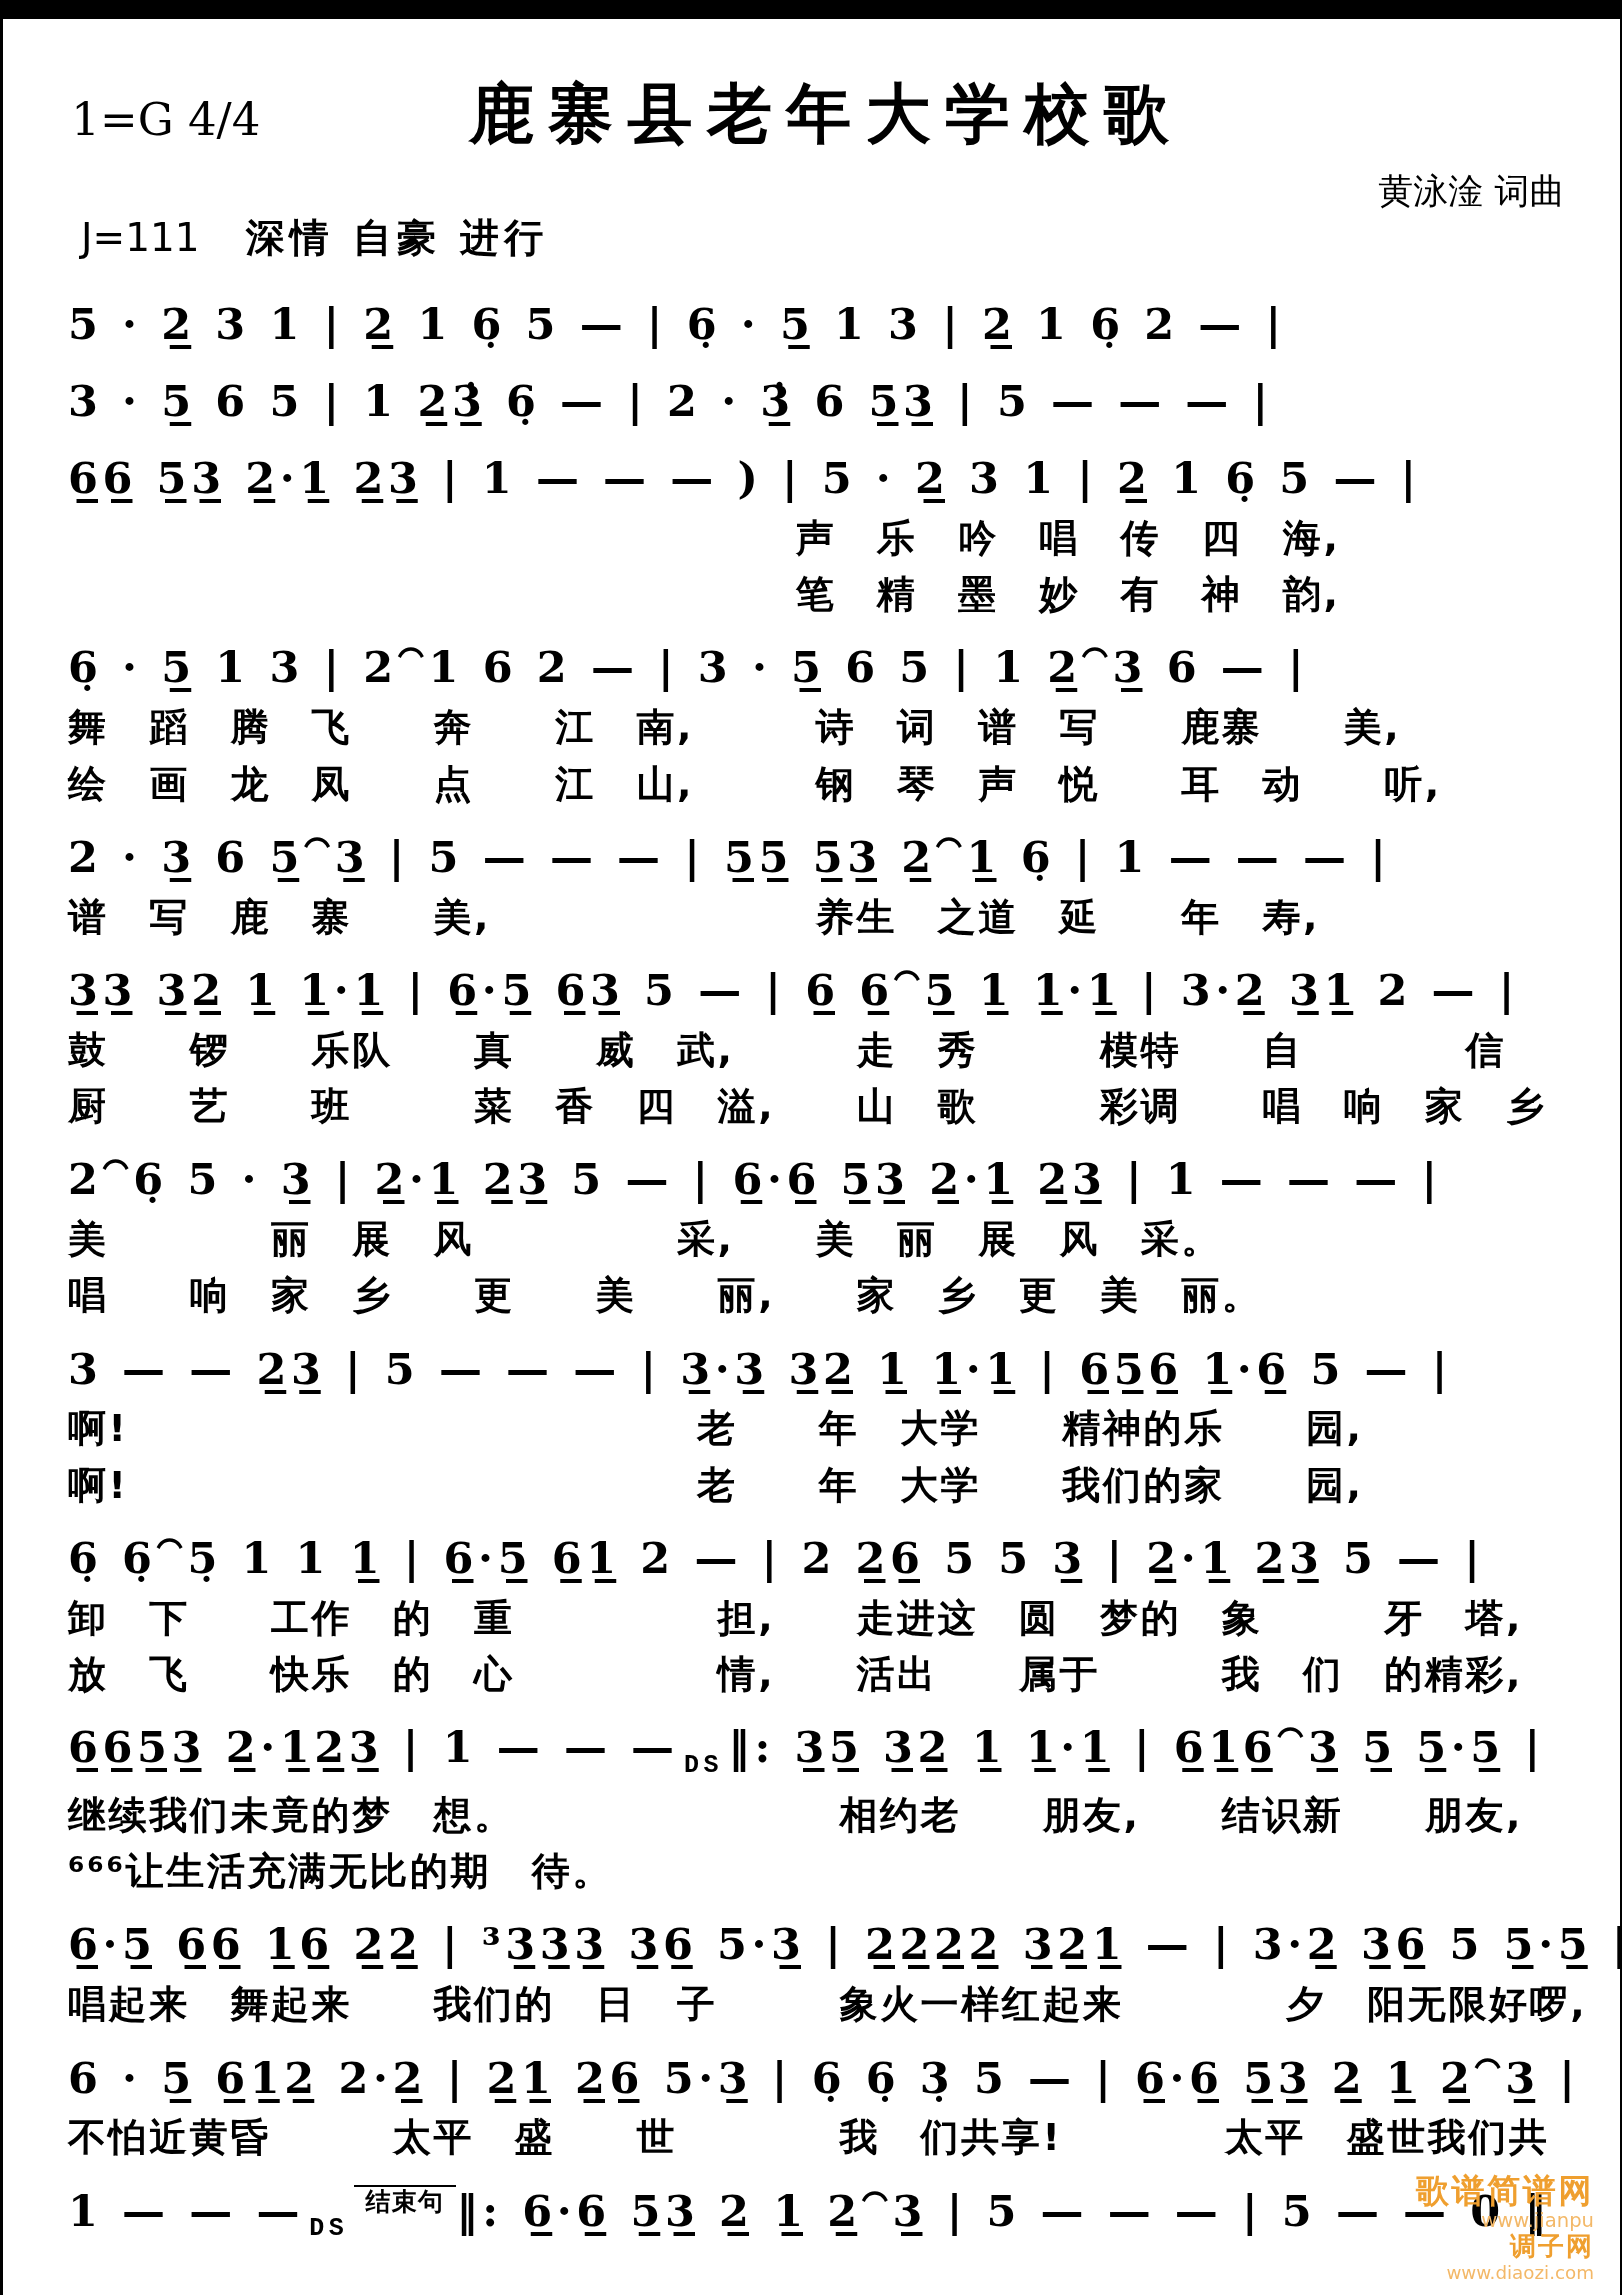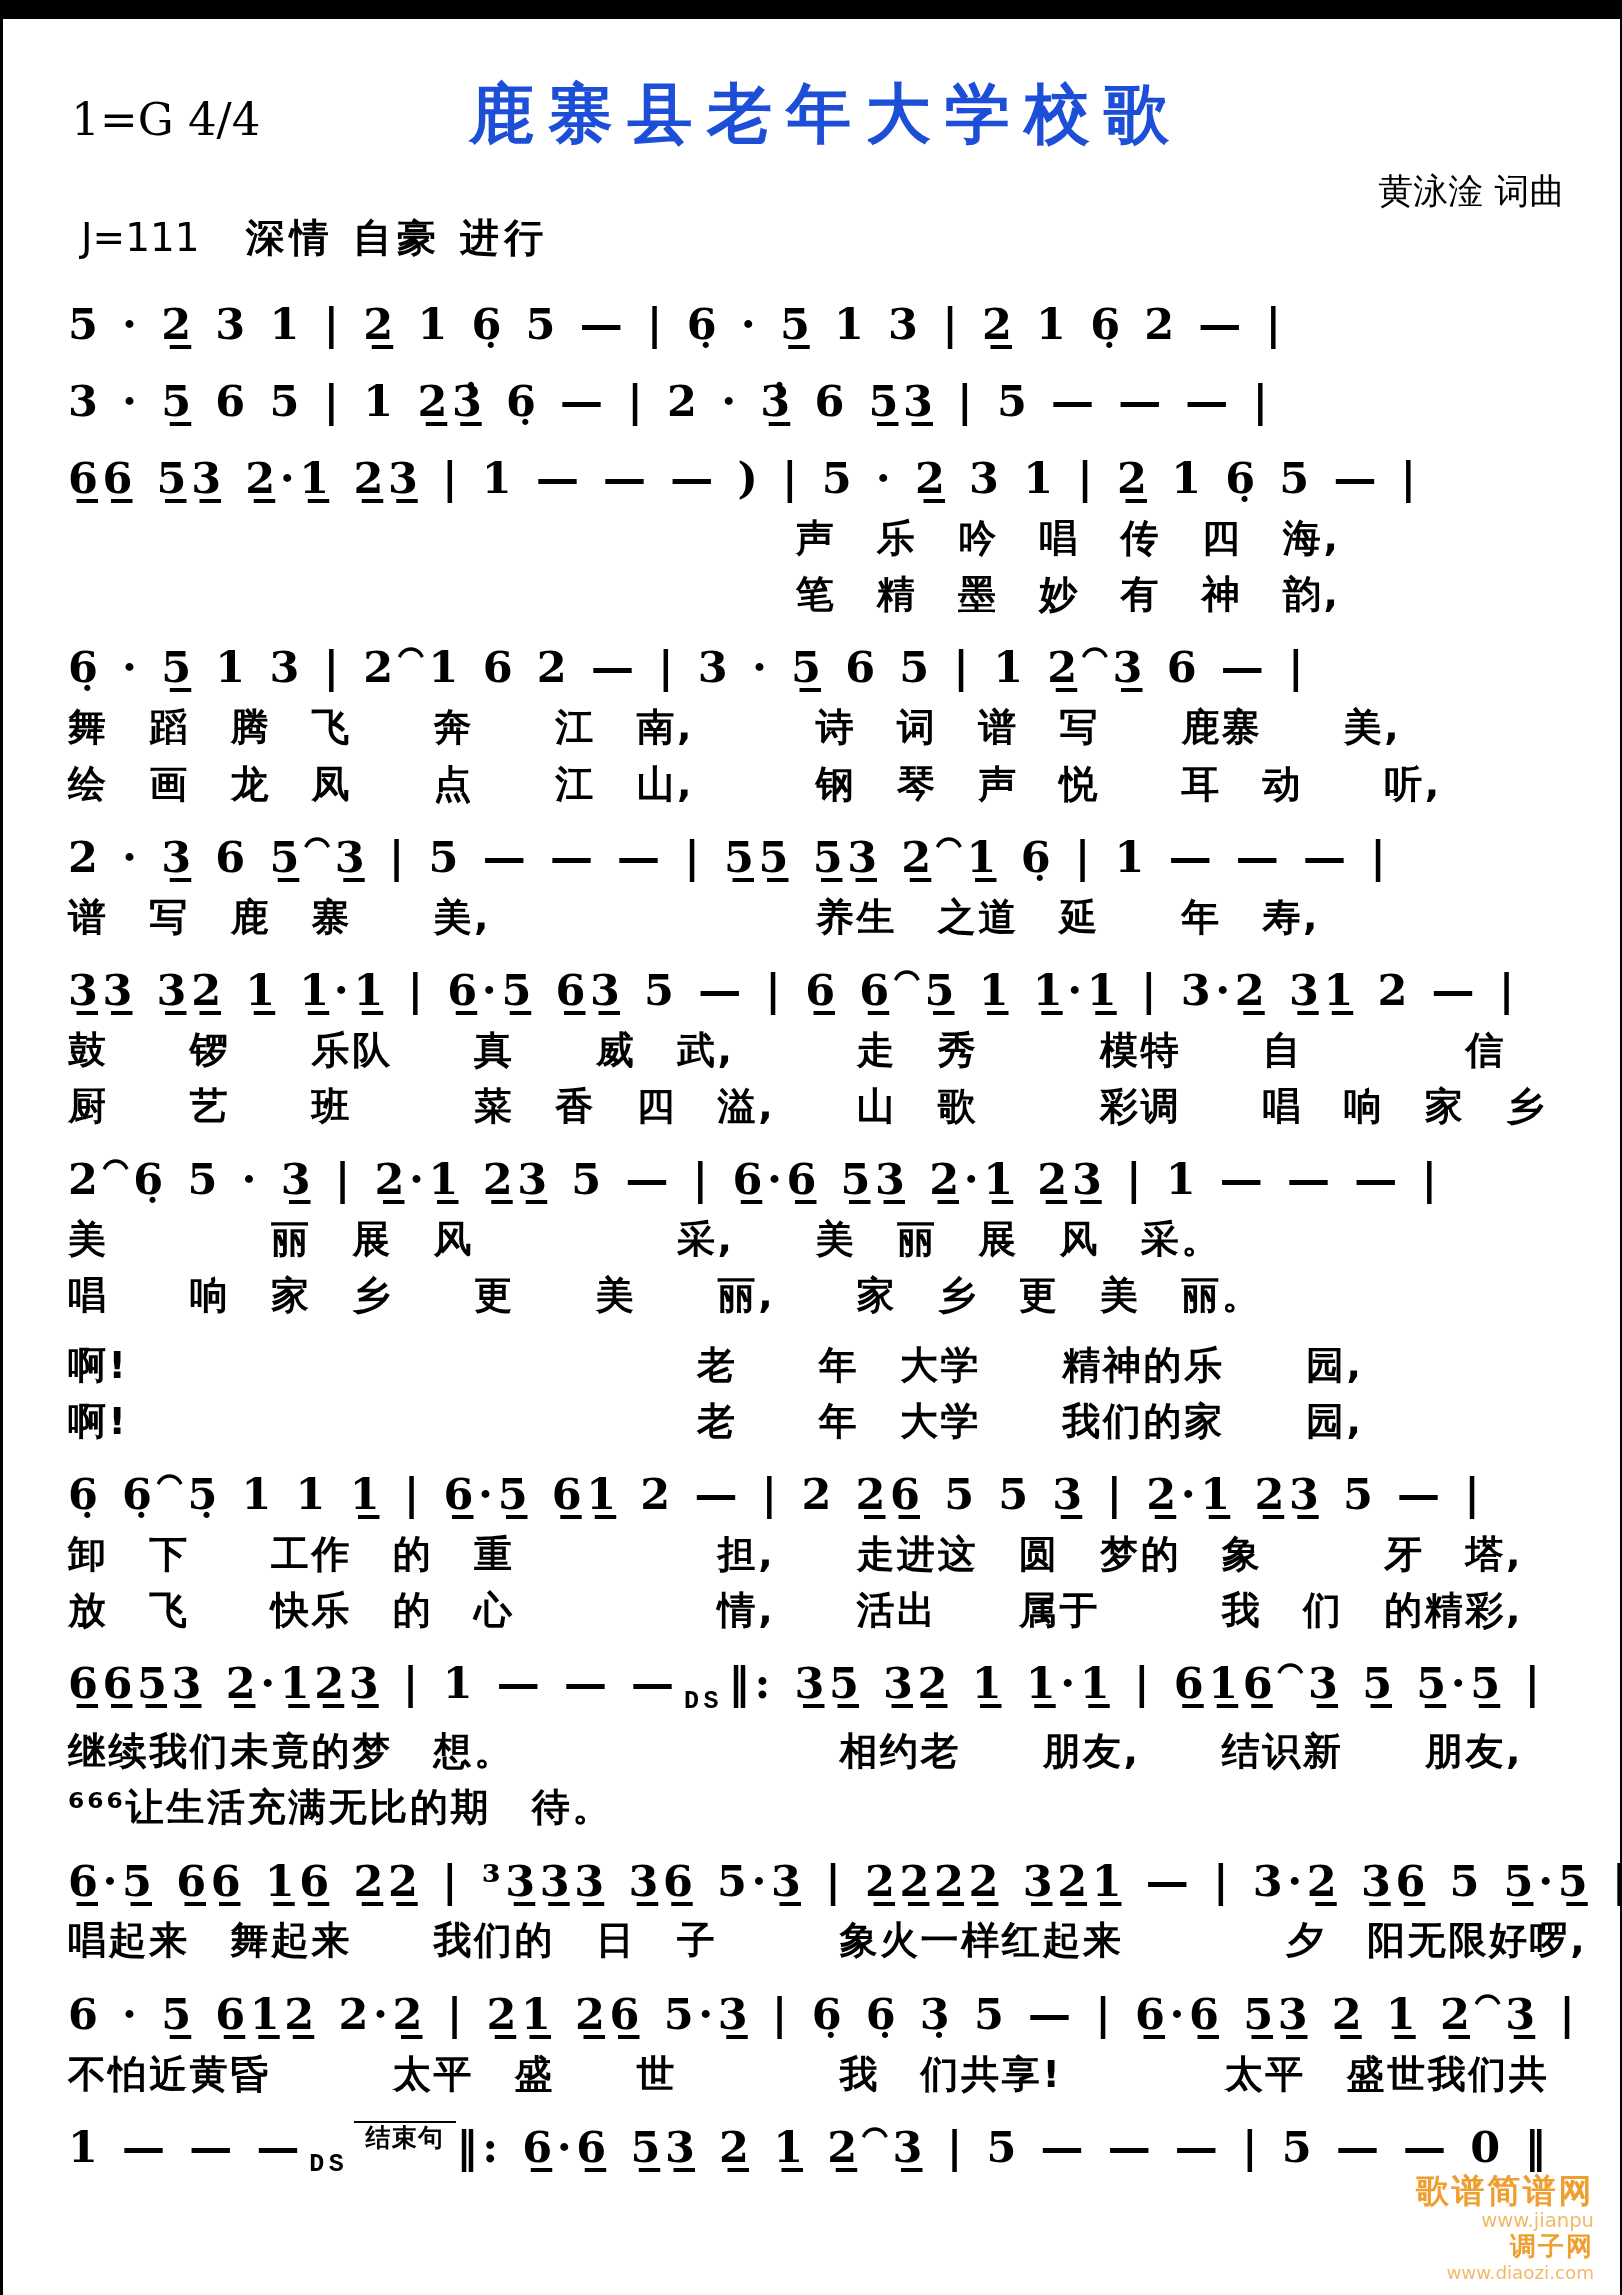--- a/index.html
+++ b/index.html
@@ -6,21 +6,21 @@
   body { width:1622px; font-family:"DejaVu Sans", sans-serif; color:#000; }
   .topbar { width:1622px; height:17px; background:#000; }
   .page {
     position:relative; width:1622px; height:2278px; box-sizing:border-box;
     border-left:3.3px solid #000; border-top:2.6px solid #000; border-right:2px solid #000;
     background:#fff; padding:39px 36px 19.6px 65px; overflow:hidden;
   }
   .header { position:relative; height:203px; }
   .key-sig { position:absolute; left:3.3px; top:23px; font-size:45px; font-family:"DejaVu Serif", serif; }
   .sheet-title {
-    text-align:center; margin-top:11.8px; color:#1d4ed8; font-weight:bold;
+    text-align:center; margin-top:11.8px; color:#000000; font-weight:bold;
     font-size:65px; letter-spacing:14.4px; font-family:Liberation Sans, sans-serif;
   }
   .composer { position:absolute; right:19.6px; top:98px; font-size:35px; }
   .tempo-row { position:absolute; left:13px; top:141px; font-size:39px; }
   .expression { font-weight:bold; margin-left:46px; letter-spacing:5.2px; }
   .system { margin-top:27.5px; }
   .notation {
     font-family:"DejaVu Serif", serif; font-size:43px; font-weight:bold;
     letter-spacing:4.6px; white-space:pre; line-height:1.15;
   }
@@ -85,20 +85,21 @@
     <div class="lyric">厨　　艺　　班　　　菜　香　四　溢,　　山　歌　　　彩调　　唱　响　家　乡</div>
   </div>
 
   <div class="system">
     <div class="notation"><span>2⁀6̣ 5 · 3̲ | 2̲·1̲ 2̲3̲ 5 — | 6̲·6̲ 5̲3̲ 2̲·1̲ 2̲3̲ | 1 — — — |</span></div>
     <div class="lyric">美　　　　丽　展　风　　　　　采,　　美　丽　展　风　采。</div>
     <div class="lyric">唱　　响　家　乡　　更　　美　　丽,　　家　乡　更　美　丽。</div>
   </div>
 
   <div class="system">
+    <div class="notation"><span>3 — — 2̲3̲ | 5 — — — | 3̲·3̲ 3̲2̲ 1̲ 1̲·1̲ | 6̲5̲6̲ 1̲·6̲ 5 — |</span></div>
     <div class="lyric">啊!　　　　　　　　　　　　　　老　　年　大学　　精神的乐　　园,</div>
     <div class="lyric">啊!　　　　　　　　　　　　　　老　　年　大学　　我们的家　　园,</div>
   </div>
 
   <div class="system">
     <div class="notation"><span>6̣ 6̣⁀5̣ 1 1 1̲ | 6̲·5̲ 6̲1̲ 2 — | 2 2̲6̲ 5 5 3̲ | 2̲·1̲ 2̲3̲ 5 — |</span></div>
     <div class="lyric">卸　下　　工作　的　重　　　　　担,　　走进这　圆　梦的　象　　　牙　塔,</div>
     <div class="lyric">放　飞　　快乐　的　心　　　　　情,　　活出　　属于　　　我　们　的精彩,</div>
   </div>
 

